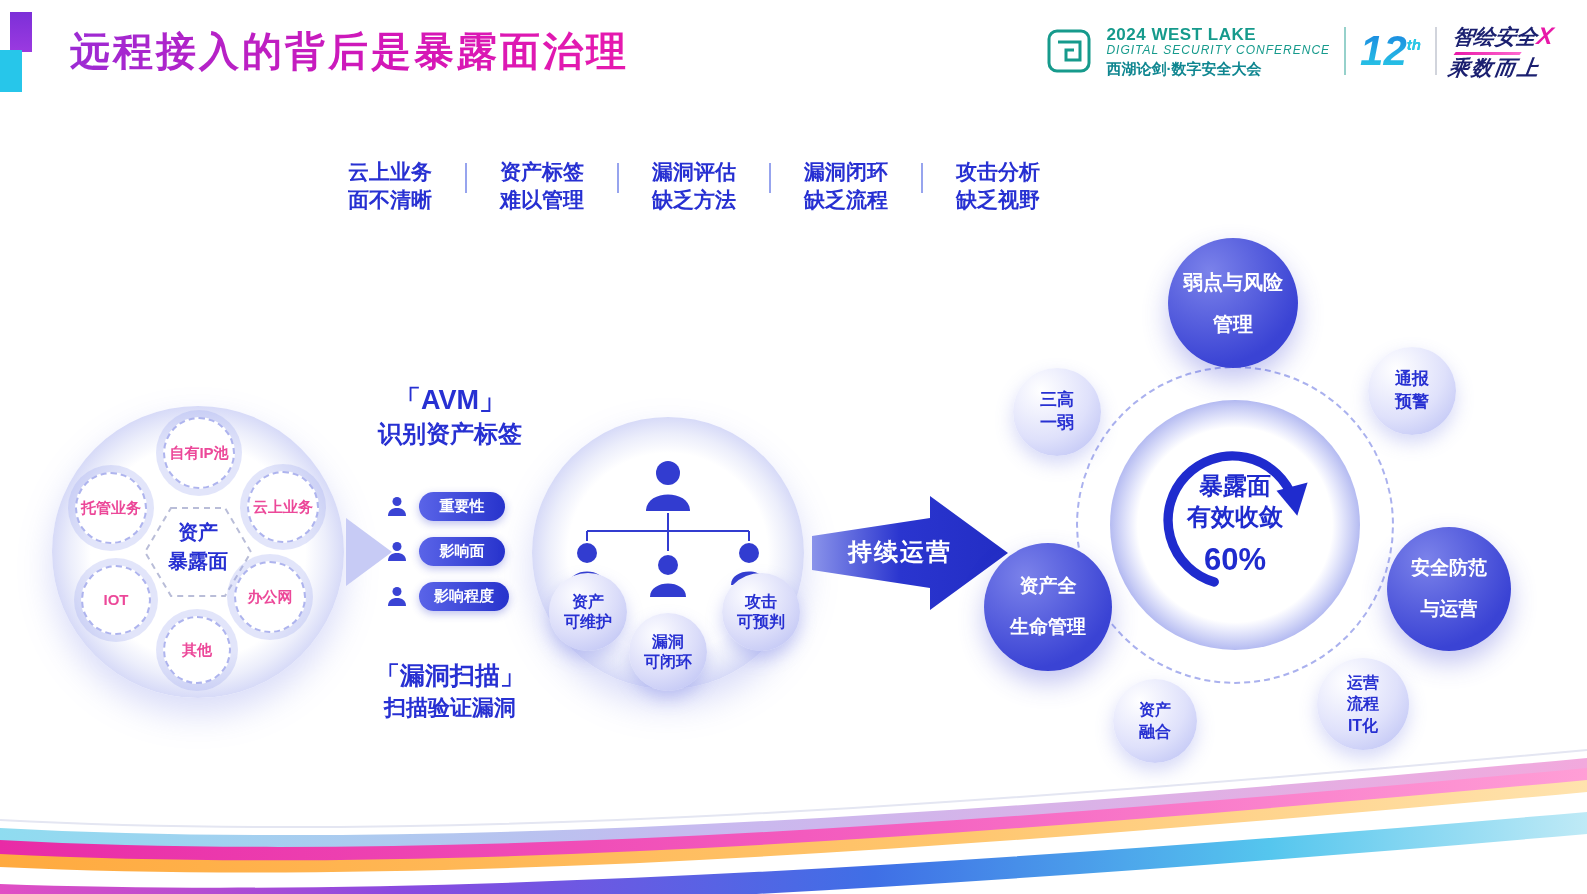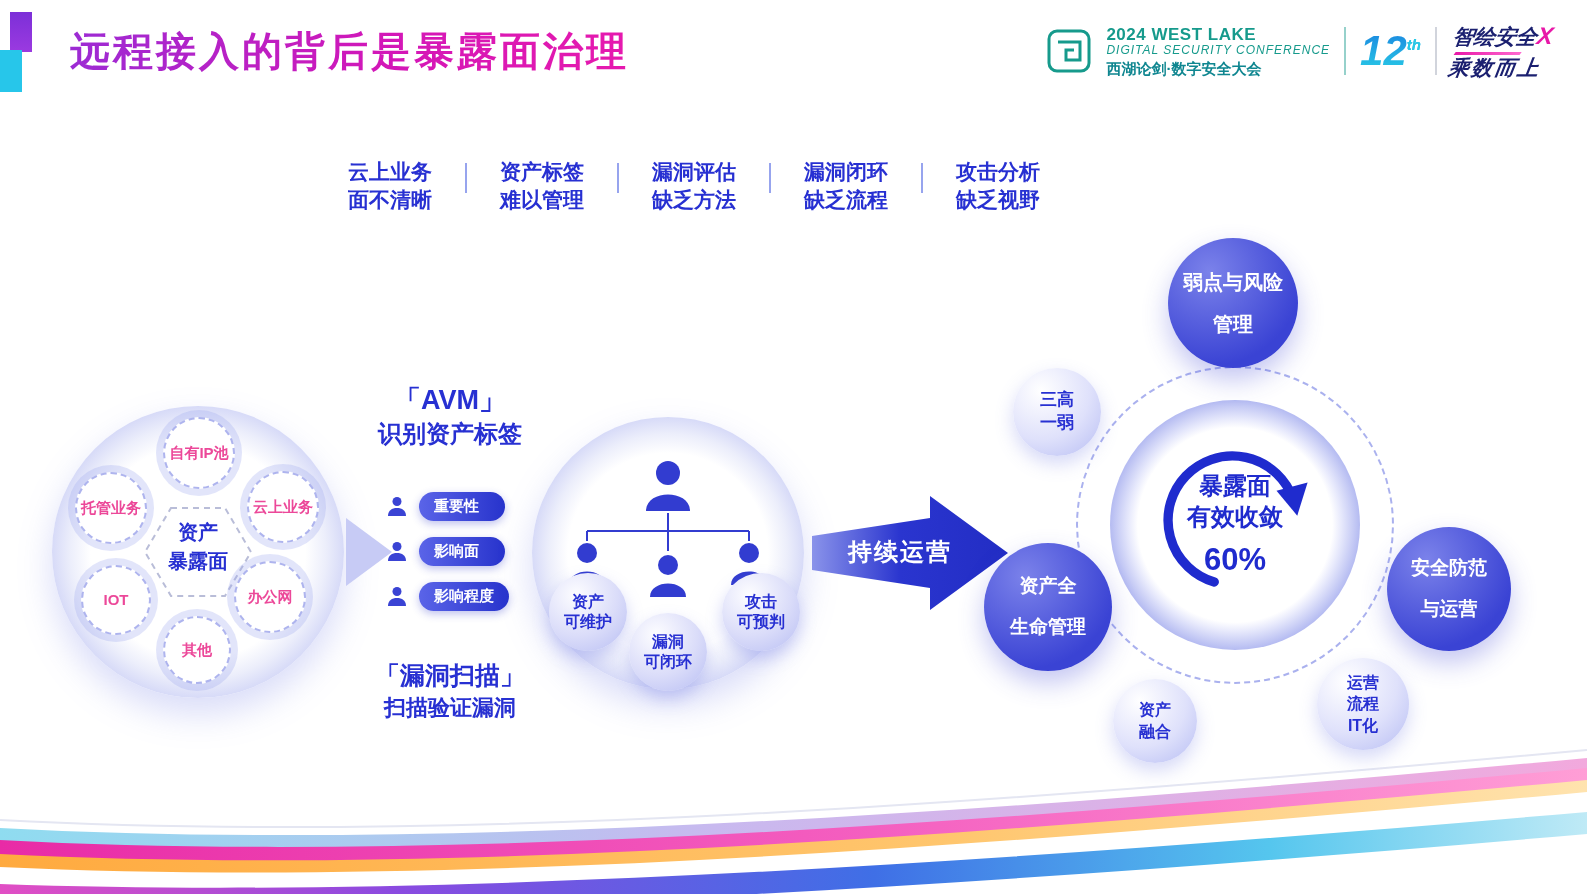--- a/index.html
+++ b/index.html
@@ -62,21 +62,21 @@
     border-top:34px solid transparent; border-bottom:34px solid transparent; border-left:46px solid #c7cbf5; }
 
   
   .avm-title { position:absolute; left:365px; top:382px; width:170px; text-align:center;
     color:#2730d2; font-weight:800; line-height:1.35; }
   .avm-title .t1 { font-size:27px; }
   .avm-title .t2 { font-size:24px; }
   .tag-rows { position:absolute; left:385px; top:492px; display:flex; flex-direction:column; gap:16px; }
   .tag-row { display:flex; align-items:center; gap:10px; }
   .person-sm { width:24px; height:24px; fill:#3a43d4; }
-  .pill { min-width:86px; padding:5px 15px; border-radius:15px; font-size:15px; font-weight:700;
+  .pill { min-width:86px; padding:5px 15px; text-align:center; border-radius:15px; font-size:15px; font-weight:700;
     color:#ffffff; background:linear-gradient(90deg,#5a64e8,#2733cc); box-shadow:0 3px 8px rgba(40,50,200,.3); }
   .scan-title { position:absolute; left:358px; top:658px; width:184px; text-align:center;
     color:#2730d2; font-weight:800; line-height:1.4; }
   .scan-title .t1 { font-size:25px; }
   .scan-title .t2 { font-size:22px; }
 
   
   .mid-circle { position:absolute; left:532px; top:417px; width:272px; height:272px; }
   .mid-circle .halo-circle { left:0; top:0; width:272px; height:272px; }
   .org-svg { position:absolute; left:0; top:22px; }
@@ -266,20 +266,24 @@
   <div class="radial-center">
     <div class="c-line">暴露面</div>
     <div class="c-line">有效收敛</div>
     <div class="c-value">60%</div>
   </div>
 
   <div class="sat solid sat-lg" style="left:1168px;top:238px;width:130px;height:130px;font-size:20px">
     <span>弱点与风险</span>
     <span>管理</span>
   </div>
+  <div class="sat light" style="left:1368px;top:347px;width:88px;height:88px;font-size:17px">
+    <span>通报</span>
+    <span>预警</span>
+  </div>
   <div class="sat light" style="left:1013px;top:368px;width:88px;height:88px;font-size:17px">
     <span>三高</span>
     <span>一弱</span>
   </div>
   <div class="sat solid sat-lg" style="left:984px;top:543px;width:128px;height:128px;font-size:19px">
     <span>资产全</span>
     <span>生命管理</span>
   </div>
   <div class="sat solid sat-lg" style="left:1387px;top:527px;width:124px;height:124px;font-size:19px">
     <span>安全防范</span>

